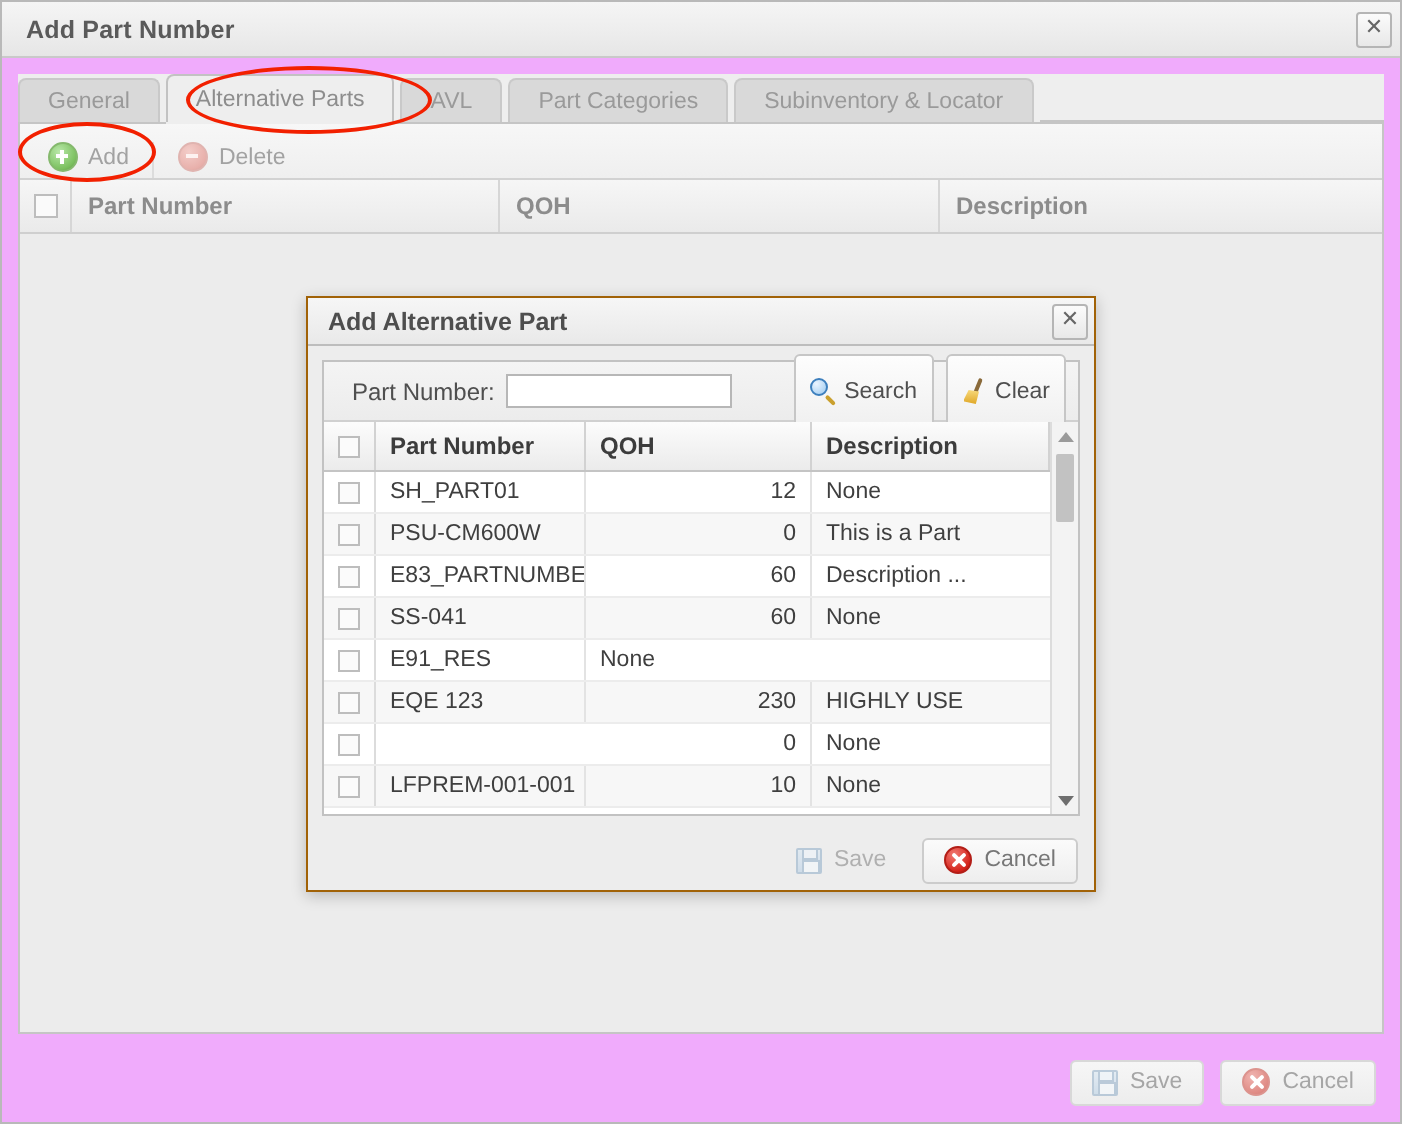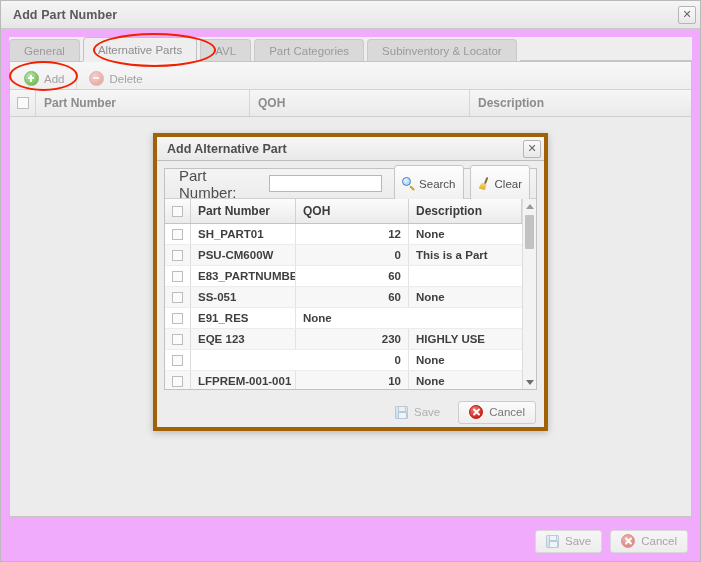--- a/index.html
+++ b/index.html
@@ -254,25 +254,25 @@
   .ico-cancel::before { transform: rotate(45deg); }
   .ico-cancel::after  { transform: rotate(-45deg); }
   .ico-cancel.faded {
     background: radial-gradient(circle at 35% 28%, #f0b4b0, #df8a84 72%, #cf7a74 100%);
     border-color: #dc938e;
   }
 
   
   #modal {
     position: absolute;
-    left: 153px; top: 133px;
+    left: 153px; top: 148px;
     width: 395px; height: 298px;
     box-sizing: border-box;
     background: #ededed;
-    border: 4px solid #a16207;
+    border: 1px solid #a16207;
     box-shadow: 0 2px 7px rgba(0,0,0,.22);
     display: flex;
     flex-direction: column;
     z-index: 50;
   }
   .m-titlebar {
     height: 24px;
     box-sizing: border-box;
     background: linear-gradient(to bottom,#f6f6f6,#e9e9e9);
     border-bottom: 1px solid #bdbdbd;
@@ -302,21 +302,21 @@
   .searchbar {
     height: 30px;
     box-sizing: border-box;
     display: flex; align-items: center;
     padding: 0 6px;
     gap: 6px;
     background: linear-gradient(to bottom,#f4f4f4,#ececec);
     border-bottom: 1px solid #d0d0d0;
     flex: 0 0 auto;
   }
-  .searchbar label { font-size: 15px; color: #4f4f4f; margin-left: 8px; }
+  .searchbar label { font-size: 12px; color: #4f4f4f; margin-left: 8px; }
   .searchbar input {
     width: 113px; height: 17px;
     box-sizing: border-box;
     border: 1px solid #b7b7b7;
     background: #fff;
     font-family: "Liberation Sans", sans-serif;
     font-size: 11.5px;
     padding: 0 3px;
     color: #333;
   }
@@ -390,21 +390,20 @@
   .mgrid-rows {
     flex: 1 1 auto;
     overflow: hidden;
     background: #fff;
   }
   .mrow {
     display: flex;
     height: 21px;
     box-sizing: border-box;
     border-bottom: 1px solid #ececec;
-    font-weight: bold;
   }
   .mrow:nth-child(even) { background: #f7f7f7; }
   .mrow .c {
     box-sizing: border-box;
     display: flex; align-items: center;
     padding: 0 7px;
     font-size: 11.5px; color: #3f3f3f;
     border-right: 1px solid #e3e3e3;
     white-space: nowrap; overflow: hidden;
   }
@@ -596,26 +595,27 @@
               <div class="c " style="width: 105px;">PSU-CM600W</div>
               <div class="c num" style="width: 113px;">0</div>
               <div class="c " style="flex: 1 1 auto; border-right: none;">This is a Part</div>
             </div>
             <div class="mrow">
               <div class="c cb" style="width: 26px;">
                 <span class="chk2"></span>
               </div>
               <div class="c " style="width: 105px;">E83_PARTNUMBER...</div>
               <div class="c num" style="width: 113px;">60</div>
-            </div>
-            <div class="mrow">
-              <div class="c cb" style="width: 26px;">
-                <span class="chk2"></span>
-              </div>
-              <div class="c " style="width: 105px;">SS-051</div>
+              <div class="c " style="flex: 1 1 auto; border-right: none;">Description ...</div>
+            </div>
+            <div class="mrow">
+              <div class="c cb" style="width: 26px;">
+                <span class="chk2"></span>
+              </div>
+              <div class="c " style="width: 105px;">SS-041</div>
               <div class="c num" style="width: 113px;">60</div>
               <div class="c " style="flex: 1 1 auto; border-right: none;">None</div>
             </div>
             <div class="mrow">
               <div class="c cb" style="width: 26px;">
                 <span class="chk2"></span>
               </div>
               <div class="c " style="width: 105px;">E91_RES</div>
               <div class="c " style="flex: 1 1 auto; border-right: none;">None</div>
             </div>

